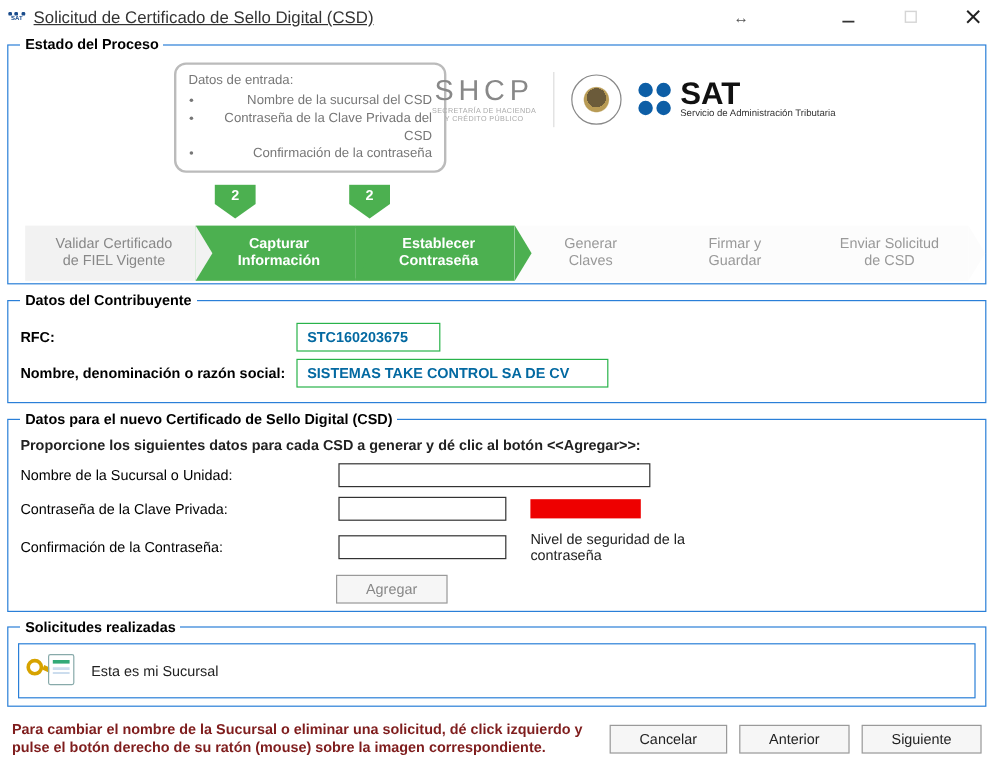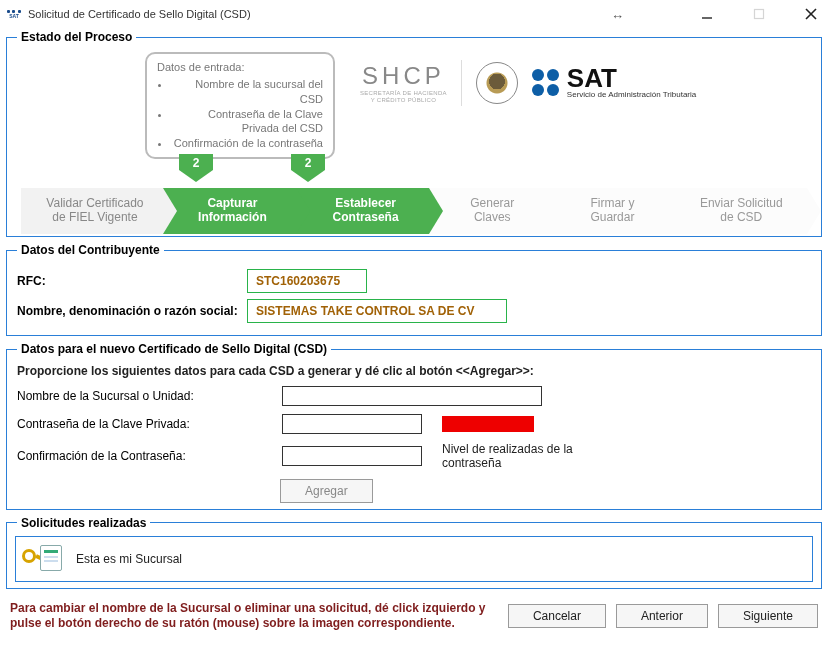--- a/index.html
+++ b/index.html
@@ -5,35 +5,35 @@
   * { box-sizing: border-box; font-family: Arial, Helvetica, sans-serif; }
   html, body { margin:0; padding:0; background:#fff; width:828px; }
   body { font-size:12px; color:#222; }
 
   
   .titlebar { display:flex; align-items:center; padding:4px 8px 4px 6px; height:28px; }
   .titlebar .app-icon { width:16px; height:16px; margin-right:6px; display:flex; flex-direction:column; justify-content:center; }
   .titlebar .app-icon .line1 { display:flex; justify-content:space-around; margin-bottom:1px;}
   .titlebar .app-icon .dot { width:3px; height:3px; background:#1a4c8c; border-radius:1px; }
   .titlebar .app-icon .sat { font-size:5px; font-weight:bold; color:#1a4c8c; text-align:center; line-height:5px;}
-  .titlebar .title { flex:1; font-size:11px; color:#333; }
+  .titlebar .title { flex:1; font-size:14px; color:#333;text-decoration:underline; }
   .winctl { display:flex; align-items:center; gap:34px; margin-left:20px; }
   .winctl .spacer-icon { font-size:13px; color:#555; margin-right:40px;}
   .winctl svg { width:12px; height:12px; }
   .winctl .btn { width:18px; height:18px; display:flex; align-items:center; justify-content:center; cursor:pointer;}
   .winctl .btn.disabled { opacity:0.35; cursor:default;}
   .winctl .btn.close svg { width:14px; height:14px;}
 
   fieldset { border:1px solid #2a7fd8; border-radius:0; margin:2px 6px 6px 6px; padding:6px 8px; }
   fieldset > legend { color:#000; font-size:12px; font-weight:bold; padding:0 4px; margin-left:2px;}
 
   
   .process-area { position:relative; min-height:180px; }
   .callout {
-    position:absolute; left:130px; top:2px; width:190px;
+    position:absolute; left:130px; top:2px; width:227px;
     border:2px solid #bbb; border-radius:10px 10px 10px 10px;
     background:#fff; padding:6px 10px; font-size:11px; color:#777; line-height:1.35;
   }
   .callout-title { font-weight:normal; color:#777; margin-bottom:2px;}
   .callout ul { margin:0; padding-left:14px; color:#777;}
   .callout ul li { list-style: disc; text-align: right; }
 
   .logos { position:absolute; top:10px; left:345px; display:flex; align-items:center; gap:14px;}
   .shcp { text-align:center; color:#888; }
   .shcp .big { font-size:24px; letter-spacing:4px; color:#888; font-weight:500;}
@@ -80,21 +80,21 @@
   .step .notch::before{
     content:""; position:absolute; left:-1px; top:0;
     border-top:23px solid transparent; border-bottom:23px solid transparent; border-left:14px solid #fff;
   }
   .s1{flex:1.15} .s2{flex:1.05} .s3{flex:1.05} .s4{flex:0.9} .s5{flex:0.9} .s6{flex:1.1}
 
   
   .row { display:flex; align-items:center; margin:6px 2px;}
   .row .lbl { width:230px; font-weight:bold; color:#000; font-size:12px;}
   .readonly-box {
-    border:1px solid #29b34a; background:#fff; color:#a16207; font-weight:bold;
+    border:1px solid #29b34a; background:#fff; color:#0369a1; font-weight:bold;
     padding:4px 8px; font-size:12px; min-width:120px;
   }
   .readonly-box.wide { min-width:260px;}
 
   
   .csd legend{ font-weight:bold;}
   .instr { font-weight:bold; margin:2px 2px 4px 2px; font-size:12px;}
   .frow { display:flex; align-items:center; margin:8px 2px;}
   .frow .flabel { width:265px; font-size:12px; color:#000;}
   .frow input[type=text], .frow input[type=password]{
@@ -255,21 +255,21 @@
 
   <div class="frow">
     <div class="flabel">Contraseña de la Clave Privada:</div>
     <input type="password" class="in-narrow" value="" style="">
     <div class="strength-bar"></div>
   </div>
 
   <div class="frow">
     <div class="flabel">Confirmación de la Contraseña:</div>
     <input type="password" class="in-narrow" value="" style="">
-    <div class="strength-caption">Nivel de realizadas de la contraseña</div>
+    <div class="strength-caption">Nivel de seguridad de la contraseña</div>
   </div>
 
   <div class="add-row">
     <button class="btn-std disabled">Agregar</button>
   </div>
 </fieldset>
 
 <fieldset>
   <legend>Solicitudes realizadas</legend>
   <div class="sol-list">

